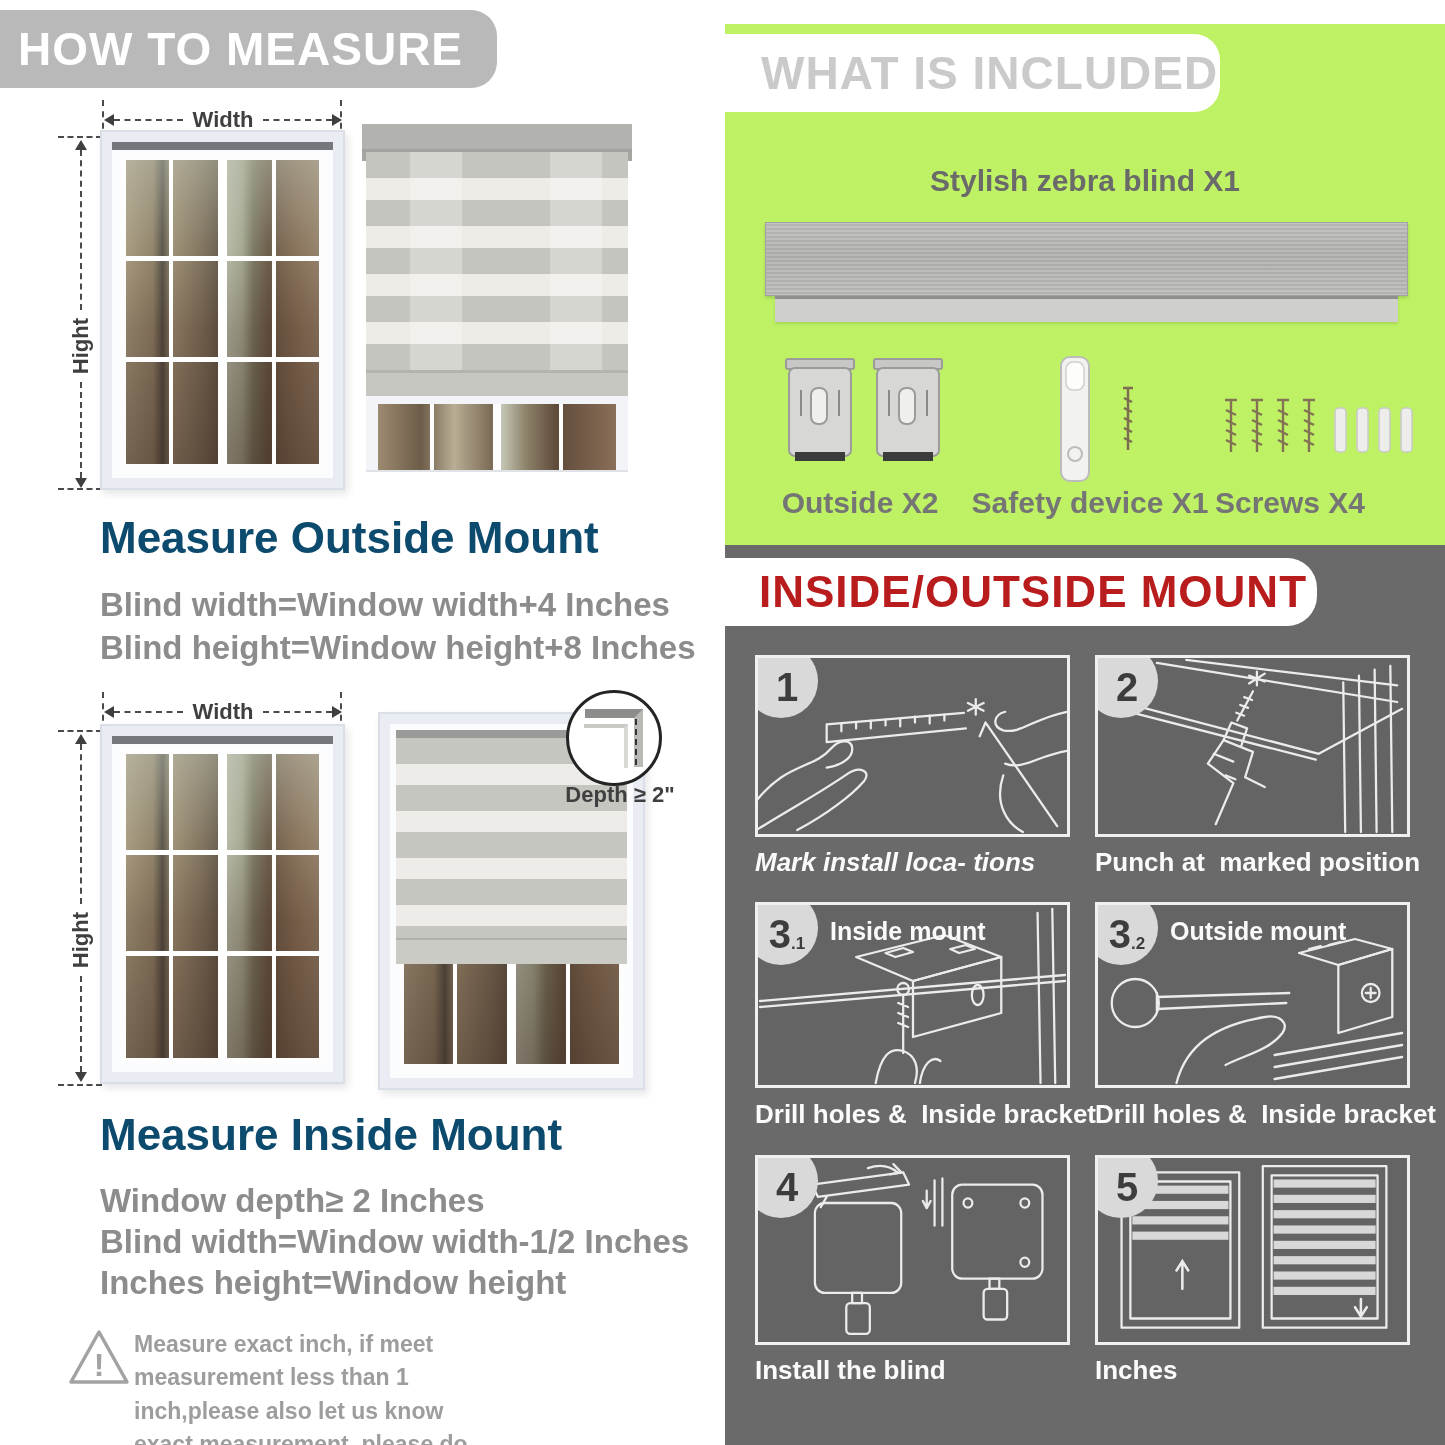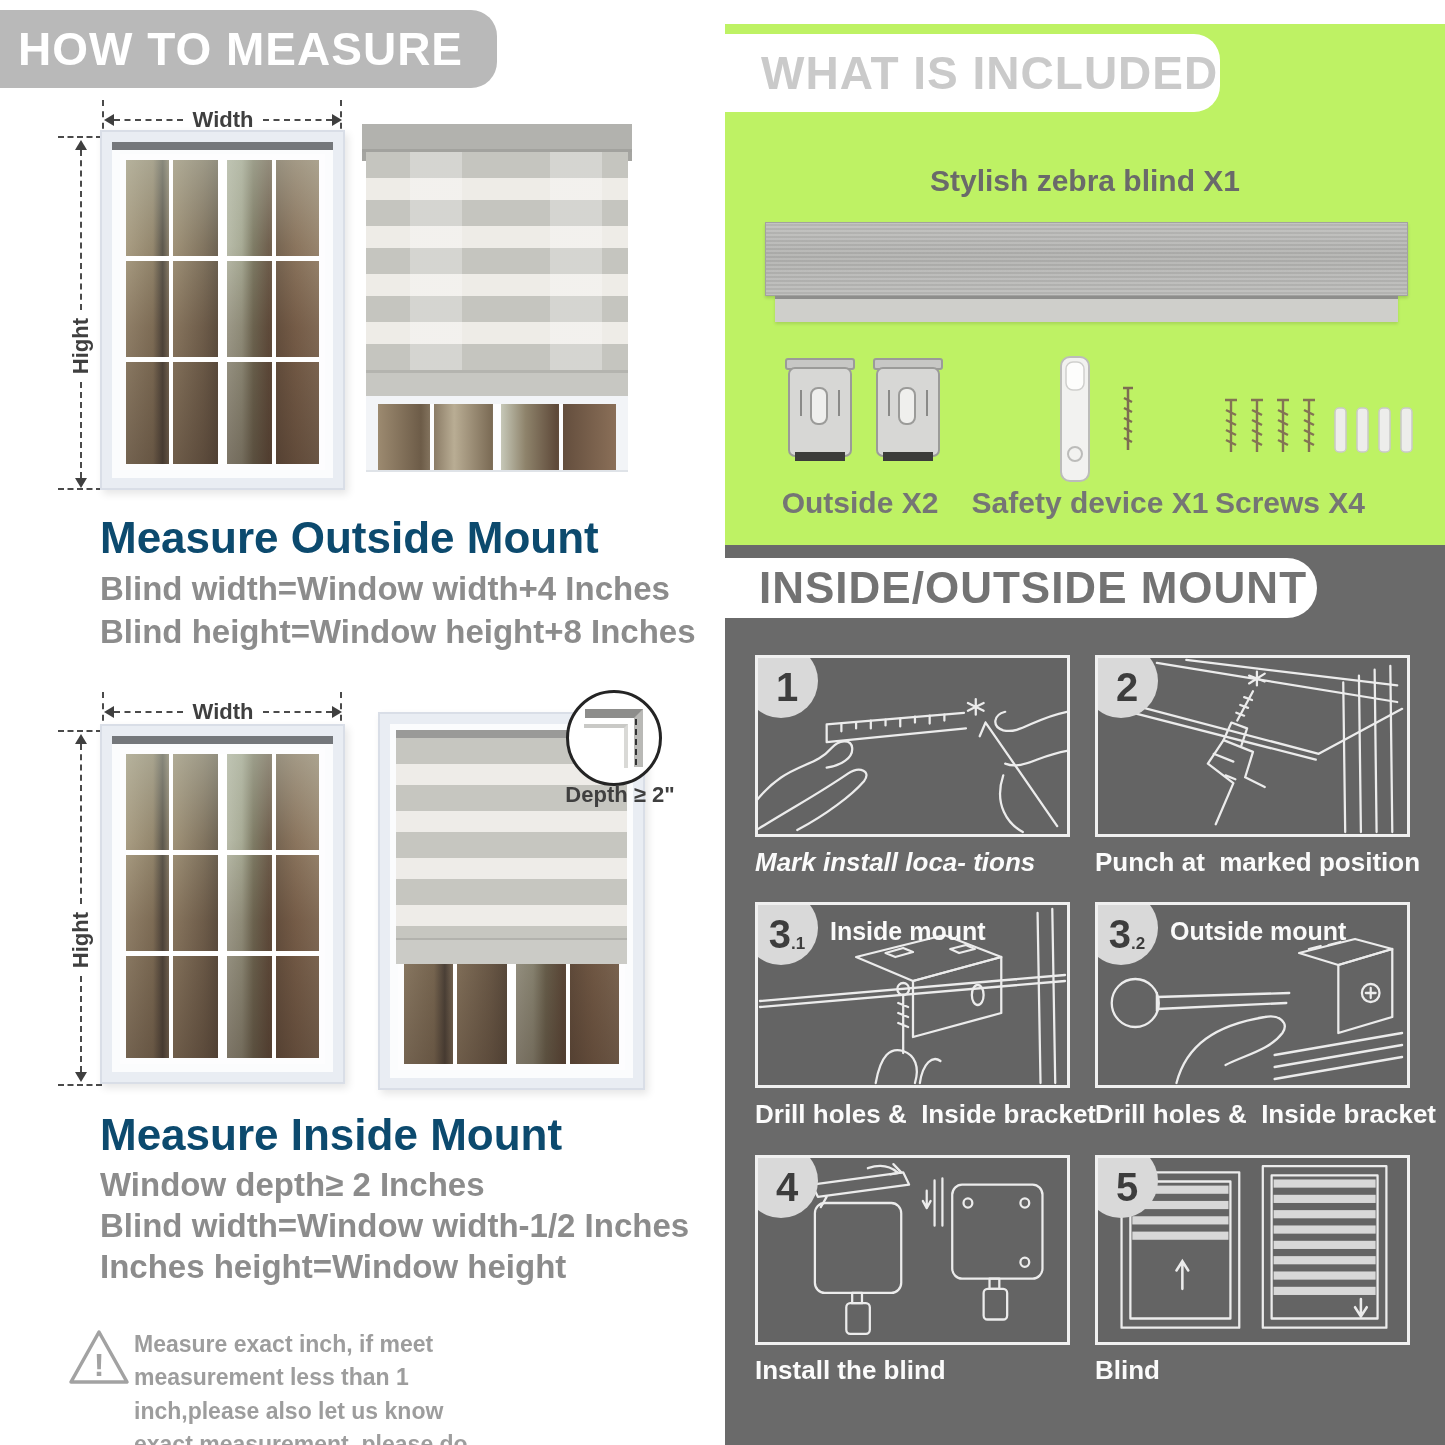--- a/index.html
+++ b/index.html
@@ -6,26 +6,26 @@
   .page{position:relative;width:1445px;height:1445px;background:#ffffff;overflow:hidden;
         font-family:"Liberation Sans",sans-serif;}
 
   
   .banner{position:absolute;display:flex;align-items:center;box-sizing:border-box;
           font-weight:bold;letter-spacing:1px;}
   .banner-left{left:0;top:10px;width:497px;height:78px;background:#b9b9b9;color:#ffffff;
                border-radius:0 26px 26px 0;font-size:46px;padding-left:18px;}
   .banner-included{left:0;top:10px;width:495px;height:78px;background:#ffffff;color:#cacaca;
                border-radius:0 26px 26px 0;font-size:46px;padding-left:36px;}
-  .banner-mount{left:0;top:13px;width:592px;height:60px;background:#ffffff;color:#737373;
+  .banner-mount{left:0;top:13px;width:592px;height:68px;background:#ffffff;color:#b91c1c;
                border-radius:0 30px 30px 0;font-size:44px;padding-left:34px;}
 
   
   .h-title{position:absolute;left:100px;font-size:44px;font-weight:bold;color:#0c4a6e;white-space:pre;}
-  .h-line{position:absolute;left:100px;font-size:33px;font-weight:bold;color:#8c8c8c;white-space:pre;}
+  .h-line{position:absolute;left:100px;font-size:33px;font-weight:bold;color:#8c8c8c;white-space:pre;margin-top:16px;}
   .warn-text{position:absolute;left:134px;top:1328px;width:360px;font-size:23px;font-weight:bold;
              color:#9d9d9d;line-height:1.45;}
 
   
   .dim-w{position:absolute;display:flex;align-items:center;height:26px;}
   .dim-h{position:absolute;display:flex;flex-direction:column;align-items:center;width:26px;}
   .dashes{flex:1;height:0;border-top:2px dashed #4a4a4a;}
   .vdashes{width:0;border-left:2px dashed #4a4a4a;}
   .dim-label{font-size:22px;font-weight:bold;color:#3f3f3f;padding:0 10px;white-space:nowrap;}
   .dim-label-v{font-size:22px;font-weight:bold;color:#3f3f3f;writing-mode:vertical-rl;
@@ -448,16 +448,16 @@
         </g>
         <g fill="none" stroke="#ececec" stroke-width="2.6" stroke-linecap="round">
           <path d="M86,128 V102 M80,110 l6,-9 l6,9"></path>
           <path d="M268,138 v16 M262,146 l6,9 l6,-9"></path>
         </g>
       </svg>
       <div class="badge">
         <span>5</span>
       </div>
     </div>
-    <div class="caption" style="left:370px;top:810px;">Blind</div>
+    <div class="caption" style="left:370px;top:810px;">Inches</div>
   </section>
 
 </div>
 
 </body></html>

